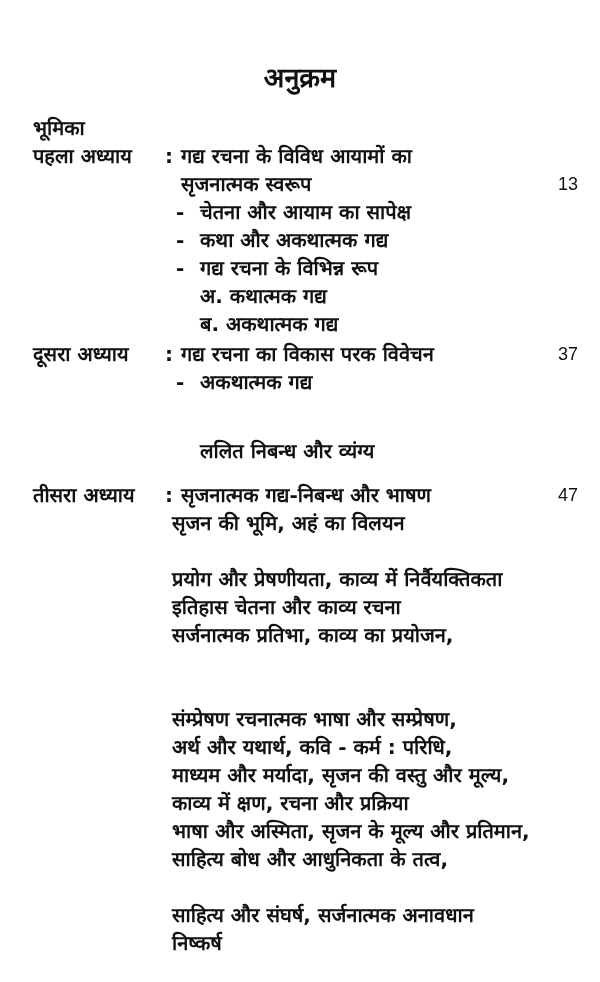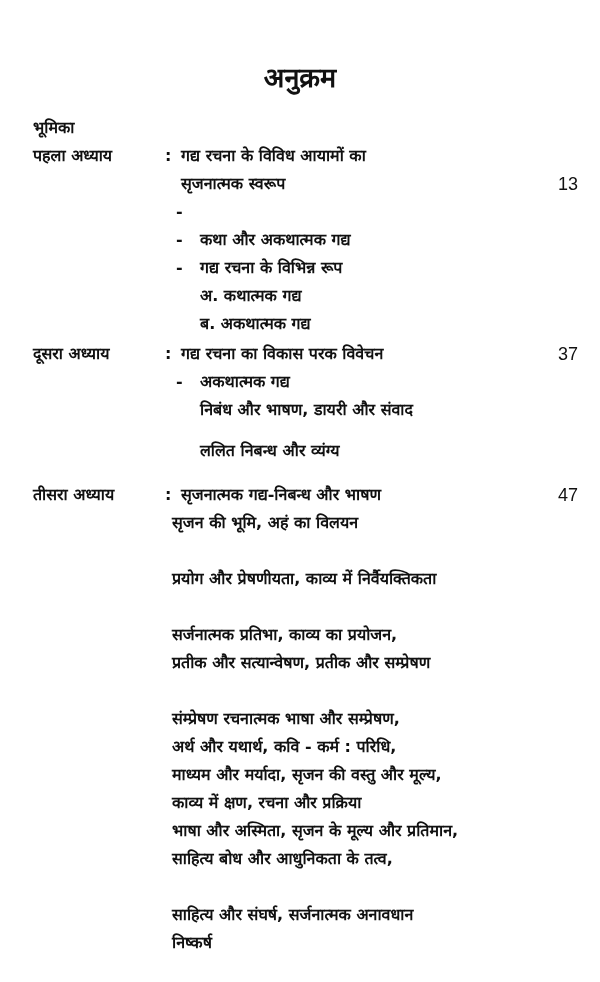--- a/index.html
+++ b/index.html
@@ -7,21 +7,21 @@
       width: 600px; height: 982px; position: relative; overflow: hidden;
       font-family: "DejaVu Sans", "Liberation Sans", sans-serif;
       color: #111111;
     }
     .page { position: absolute; left: 0; top: 0; width: 600px; height: 800px; }
     .title {
       position: absolute; left: 0; width: 600px; top: 58px;
       text-align: center; font-size: 27px; font-weight: bold;
     }
     .line {
-      position: absolute; font-size: 16px; font-weight: bold;
+      position: absolute; font-size: 20px; font-weight: bold;
       white-space: nowrap; line-height: 22px;
     }
     .pageno {
       position: absolute; right: 22px; font-size: 18px;
       font-family: "Liberation Sans", sans-serif; font-weight: normal;
       line-height: 22px;
     }
     .label { left: 33px; }
     .colon { left: 165px; }
     .ctitle { left: 181px; }
@@ -39,46 +39,46 @@
 
   <div class="line label" style="top:117px">भूमिका</div>
 
   <div class="line label" style="top:145px">पहला अध्याय</div>
   <div class="line colon" style="top:145px">:</div>
   <div class="line ctitle" style="top:145px">गद्य रचना के विविध आयामों का</div>
   <div class="line ctitle2" style="top:173px">सृजनात्मक स्वरूप</div>
   <div class="pageno" style="top:173px">13</div>
 
   <div class="line dash" style="top:201px">-</div>
+  <div class="line sub" style="top:201px">चेतना और आयाम का सापेक्ष</div>
   <div class="line dash" style="top:229px">-</div>
   <div class="line sub" style="top:229px">कथा और अकथात्मक गद्य</div>
   <div class="line dash" style="top:257px">-</div>
   <div class="line sub" style="top:257px">गद्य रचना के विभिन्न रूप</div>
   <div class="line sub" style="top:285px">अ. कथात्मक गद्य</div>
   <div class="line sub" style="top:313px">ब. अकथात्मक गद्य</div>
 
   <div class="line label" style="top:343px">दूसरा अध्याय</div>
   <div class="line colon" style="top:343px">:</div>
   <div class="line ctitle" style="top:343px">गद्य रचना का विकास परक विवेचन</div>
   <div class="pageno" style="top:343px">37</div>
 
   <div class="line dash" style="top:371px">-</div>
   <div class="line sub" style="top:371px">अकथात्मक गद्य</div>
-  <div class="line sub2" style="top:399px">निबंध और भाषण, डायरी और संवाद</div>
   <div class="line sub2" style="top:440px">ललित निबन्ध और व्यंग्य</div>
 
   <div class="line label" style="top:484px">तीसरा अध्याय</div>
   <div class="line colon" style="top:484px">:</div>
   <div class="line ctitle" style="top:484px">सृजनात्मक गद्य-निबन्ध और भाषण</div>
   <div class="pageno" style="top:484px">47</div>
 
   <div class="line sec3" style="top:512px">सृजन की भूमि, अहं का विलयन</div>
   <div class="line sec3" style="top:568px">प्रयोग और प्रेषणीयता, काव्य में निर्वैयक्तिकता</div>
+  <div class="line sec3" style="top:596px">इतिहास चेतना और काव्य रचना</div>
   <div class="line sec3" style="top:624px">सर्जनात्मक प्रतिभा, काव्य का प्रयोजन,</div>
-  <div class="line sec3" style="top:652px">प्रतीक और सत्यान्वेषण, प्रतीक और सम्प्रेषण</div>
   <div class="line sec3" style="top:708px">संम्प्रेषण रचनात्मक भाषा और सम्प्रेषण,</div>
   <div class="line sec3" style="top:736px">अर्थ और यथार्थ, कवि - कर्म : परिधि,</div>
   <div class="line sec3" style="top:764px">माध्यम और मर्यादा, सृजन की वस्तु और मूल्य,</div>
   <div class="line sec3" style="top:820px">भाषा और अस्मिता, सृजन के मूल्य और प्रतिमान,</div>
   <div class="line sec3" style="top:792px">काव्य में क्षण, रचना और प्रक्रिया</div>
   <div class="line sec3" style="top:848px">साहित्य बोध और आधुनिकता के तत्व,</div>
   <div class="line sec3" style="top:904px">साहित्य और संघर्ष, सर्जनात्मक अनावधान</div>
   <div class="line sec3" style="top:932px">निष्कर्ष</div>
 </div>
 

